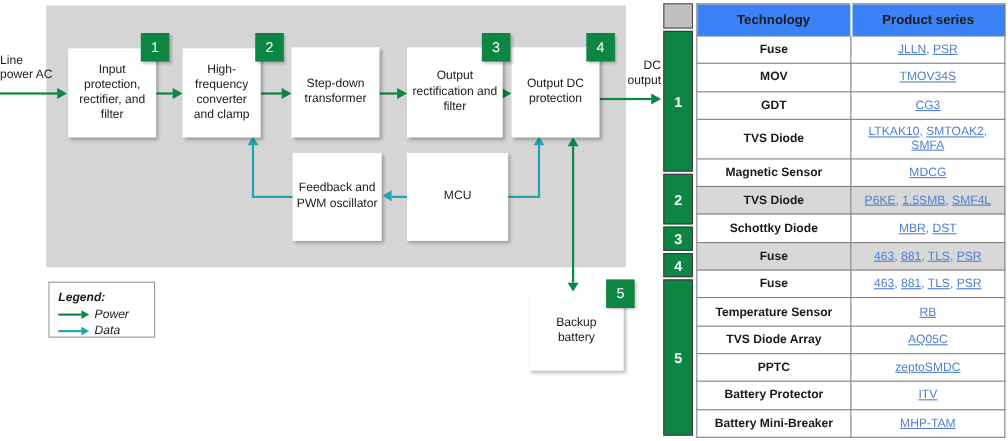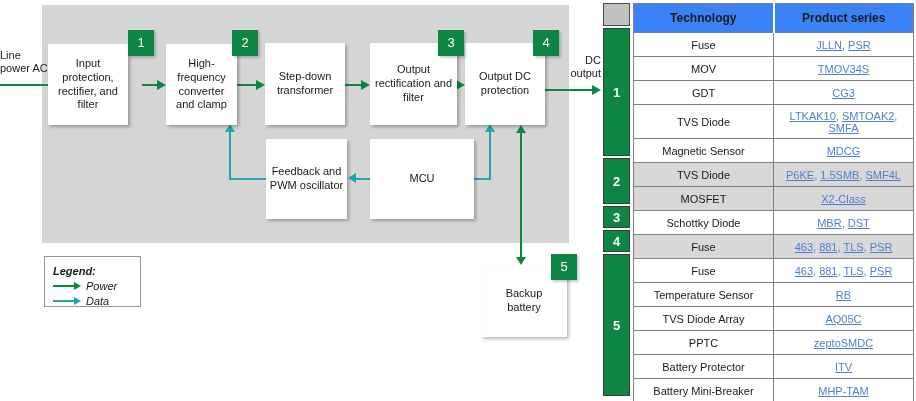--- a/index.html
+++ b/index.html
@@ -59,38 +59,38 @@
   .numcell{
     background:var(--green);border:1px solid #3d3d3d;margin-bottom:2px;
     color:#fff;font-weight:bold;font-size:13px;
     display:flex;align-items:center;justify-content:center;
   }
   .mtable{border-collapse:collapse;table-layout:fixed;width:281px;border:1px solid #4d4d4d;}
   .mtable th,.mtable td{border:1px solid #7f7f7f;text-align:center;vertical-align:middle;padding:1px 3px;}
   .mtable th{background:#3b82f6;font-size:12px;font-weight:bold;height:29px;}
   .mtable th.prodh{border-left:2px solid #fff;}
   .mtable td{font-size:11px;}
-  .mtable td.tech{width:124px;}
+  .mtable td.tech{width:124px;font-weight:bold;}
   .mtable td.prod{width:156px;}
   .mtable tr.shaded td{background:#d8d8d8;}
   .plink{color:var(--link);text-decoration:underline;cursor:pointer;}
   .sep{color:var(--link);text-decoration:none;}
 </style>
 </head>
 <body>
 
 <div class="panel"></div>
 
-<div class="blk" style="left:48px;top:44px;width:80px;height:81px;">Input protection, rectifier, and filter</div>
+<div class="blk" style="left:62px;top:44px;width:80px;height:81px;">Input protection, rectifier, and filter</div>
 <div class="blk" style="left:166px;top:44px;width:71px;height:81px;">High-frequency converter and clamp</div>
 <div class="blk" style="left:265px;top:43px;width:80px;height:82px;">Step-down transformer</div>
 <div class="blk" style="left:370px;top:43px;width:87px;height:82px;">Output rectification and filter</div>
 <div class="blk" style="left:465px;top:43px;width:80px;height:82px;">Output DC protection</div>
 <div class="blk" style="left:266px;top:139px;width:81px;height:80px;">Feedback and PWM oscillator</div>
-<div class="blk" style="left:370px;top:139px;width:104px;height:80px;">MCU</div>
+<div class="blk" style="left:370px;top:139px;width:92px;height:80px;">MCU</div>
 <div class="blk" style="left:481px;top:265px;width:86px;height:72px;padding:0 8px;">Backup battery</div>
 
 <div class="badge" style="left:128px;top:30px;">1</div>
 <div class="badge" style="left:232px;top:30px;">2</div>
 <div class="badge" style="left:438px;top:30px;">3</div>
 <div class="badge" style="left:533px;top:30px;">4</div>
 <div class="badge" style="left:551px;top:254px;">5</div>
 
 <div class="flabel" style="left:0;top:49px;width:58px;text-align:left;">Line
 power AC</div>
@@ -182,24 +182,20 @@
           <td class="prod"><a class="plink">LTKAK10</a><span class="sep">, </span><a class="plink">SMTOAK2</a><span class="sep">, </span><a class="plink">SMFA</a></td>
         </tr>
         <tr style="height: 24px;">
           <td class="tech">Magnetic Sensor</td>
           <td class="prod"><a class="plink">MDCG</a></td>
         </tr>
         <tr class="shaded" style="height: 24px;">
           <td class="tech">TVS Diode</td>
           <td class="prod"><a class="plink">P6KE</a><span class="sep">, </span><a class="plink">1.5SMB</a><span class="sep">, </span><a class="plink">SMF4L</a></td>
         </tr>
-        <tr class="shaded" style="height: 24px;">
-          <td class="tech">MOSFET</td>
-          <td class="prod"><a class="plink">X2-Class</a></td>
-        </tr>
         <tr style="height: 24px;">
           <td class="tech">Schottky Diode</td>
           <td class="prod"><a class="plink">MBR</a><span class="sep">, </span><a class="plink">DST</a></td>
         </tr>
         <tr class="shaded" style="height: 24px;">
           <td class="tech">Fuse</td>
           <td class="prod"><a class="plink">463</a><span class="sep">, </span><a class="plink">881</a><span class="sep">, </span><a class="plink">TLS</a><span class="sep">, </span><a class="plink">PSR</a></td>
         </tr>
         <tr style="height: 24px;">
           <td class="tech">Fuse</td>

